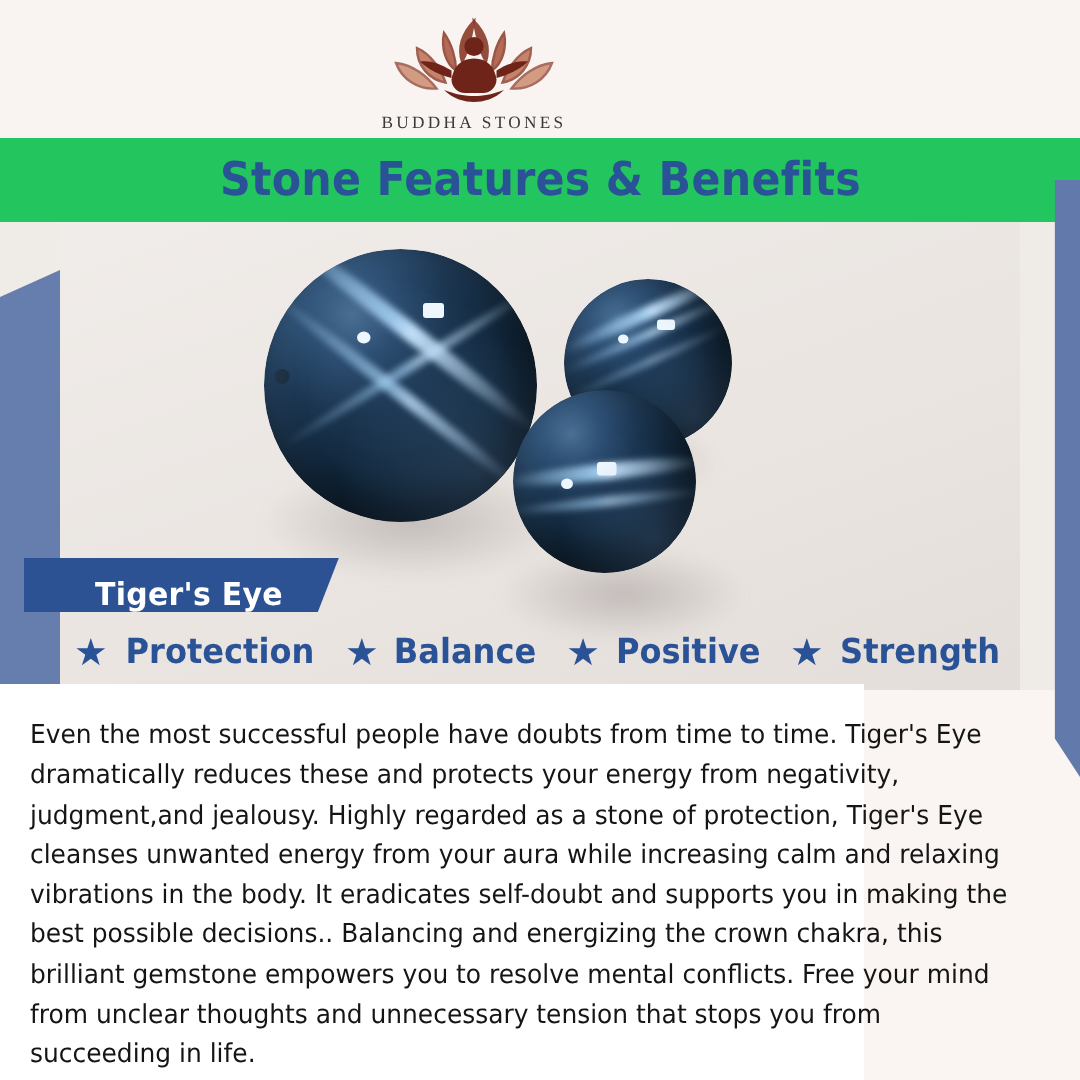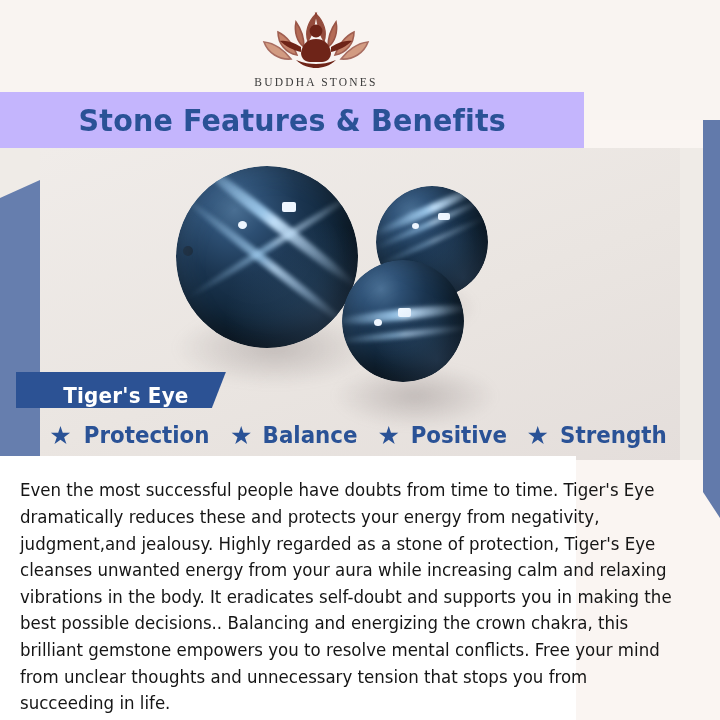--- a/index.html
+++ b/index.html
@@ -23,22 +23,22 @@
   .logo-mark{width:128px;height:66px;display:block;}
   .brand-name{
     margin-top:2px;
     font-family:"Liberation Serif",serif;
     font-size:11.5px;letter-spacing:2.2px;color:#3a3a3a;
     font-weight:400;
   }
 
   
   .titlewrap{
-    position:absolute;left:0;top:92px;width:584px;height:56px;
-    background:#c4b5fd;
+    position:absolute;left:0;top:92px;width:720px;height:56px;
+    background:#22c55e;
     display:flex;align-items:center;justify-content:center;
   }
   .title{
     font-family:"DejaVu Sans",sans-serif;
     font-weight:bold;font-size:31px;color:#2a5296;
     letter-spacing:.2px;transform:scaleX(.92);
     white-space:nowrap;
   }
 
   

